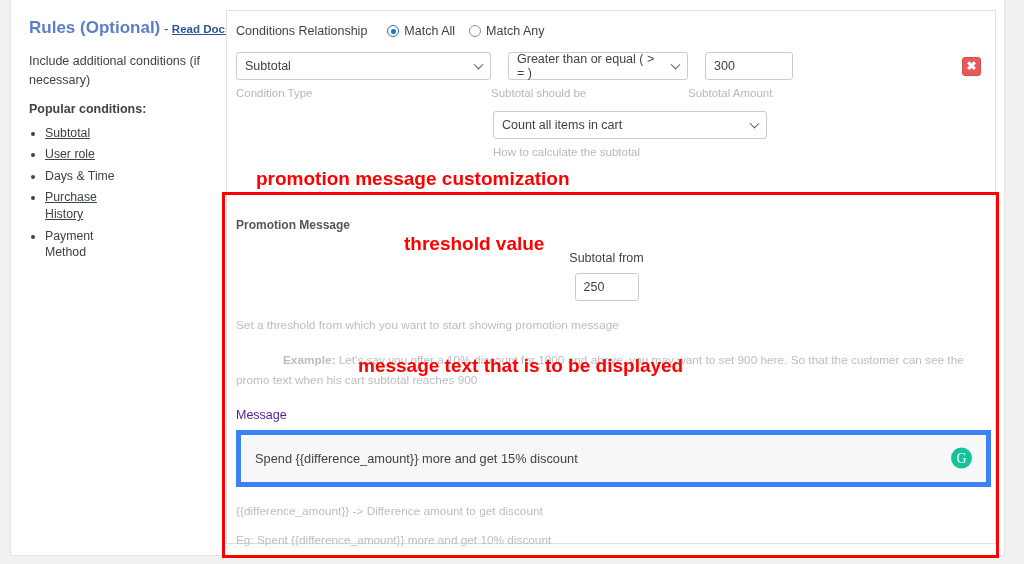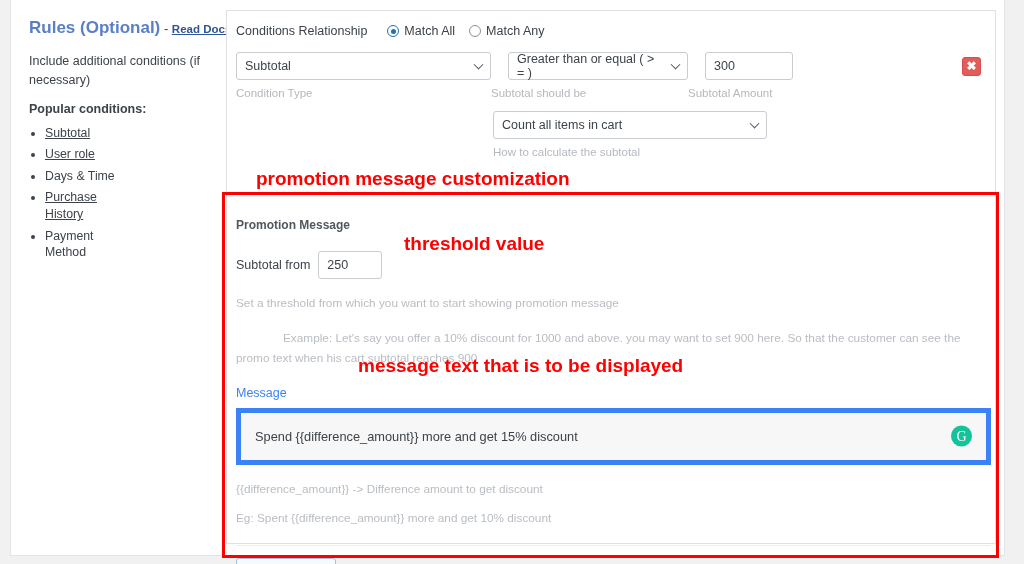--- a/index.html
+++ b/index.html
@@ -238,36 +238,37 @@
   .promo-title {
     font-size: 12px;
     color: #50575e;
     font-weight: 600;
     margin-bottom: 19px;
   }
   .sub-from-row {
     display: flex;
     align-items: center;
     gap: 8px;
+    flex-direction: column;
   }
   .sub-from-lbl { font-size: 12.5px; color: #3c434a; }
   .w-thresh { width: 64px; }
 
   .desc {
     font-size: 11.8px;
     color: #b9bdc2;
     margin-top: 14px;
     line-height: 1.75;
     max-width: 745px;
   }
-  .desc b { font-weight: normal; color: #b9bdc2; padding-left: 47px; }
+  .desc b { font-weight: bold; color: #b9bdc2; padding-left: 47px; }
 
   .msg-label {
     font-size: 12.5px;
-    color: #3b82f6;
+    color: #4c1d95;
     margin-top: 17px;
     margin-bottom: 8px;
   }
   .msg-box {
     position: relative;
     background: #f7f7f7;
     border: 5px solid #3b82f6;
     height: 57px;
     width: 755px;
     display: flex;

